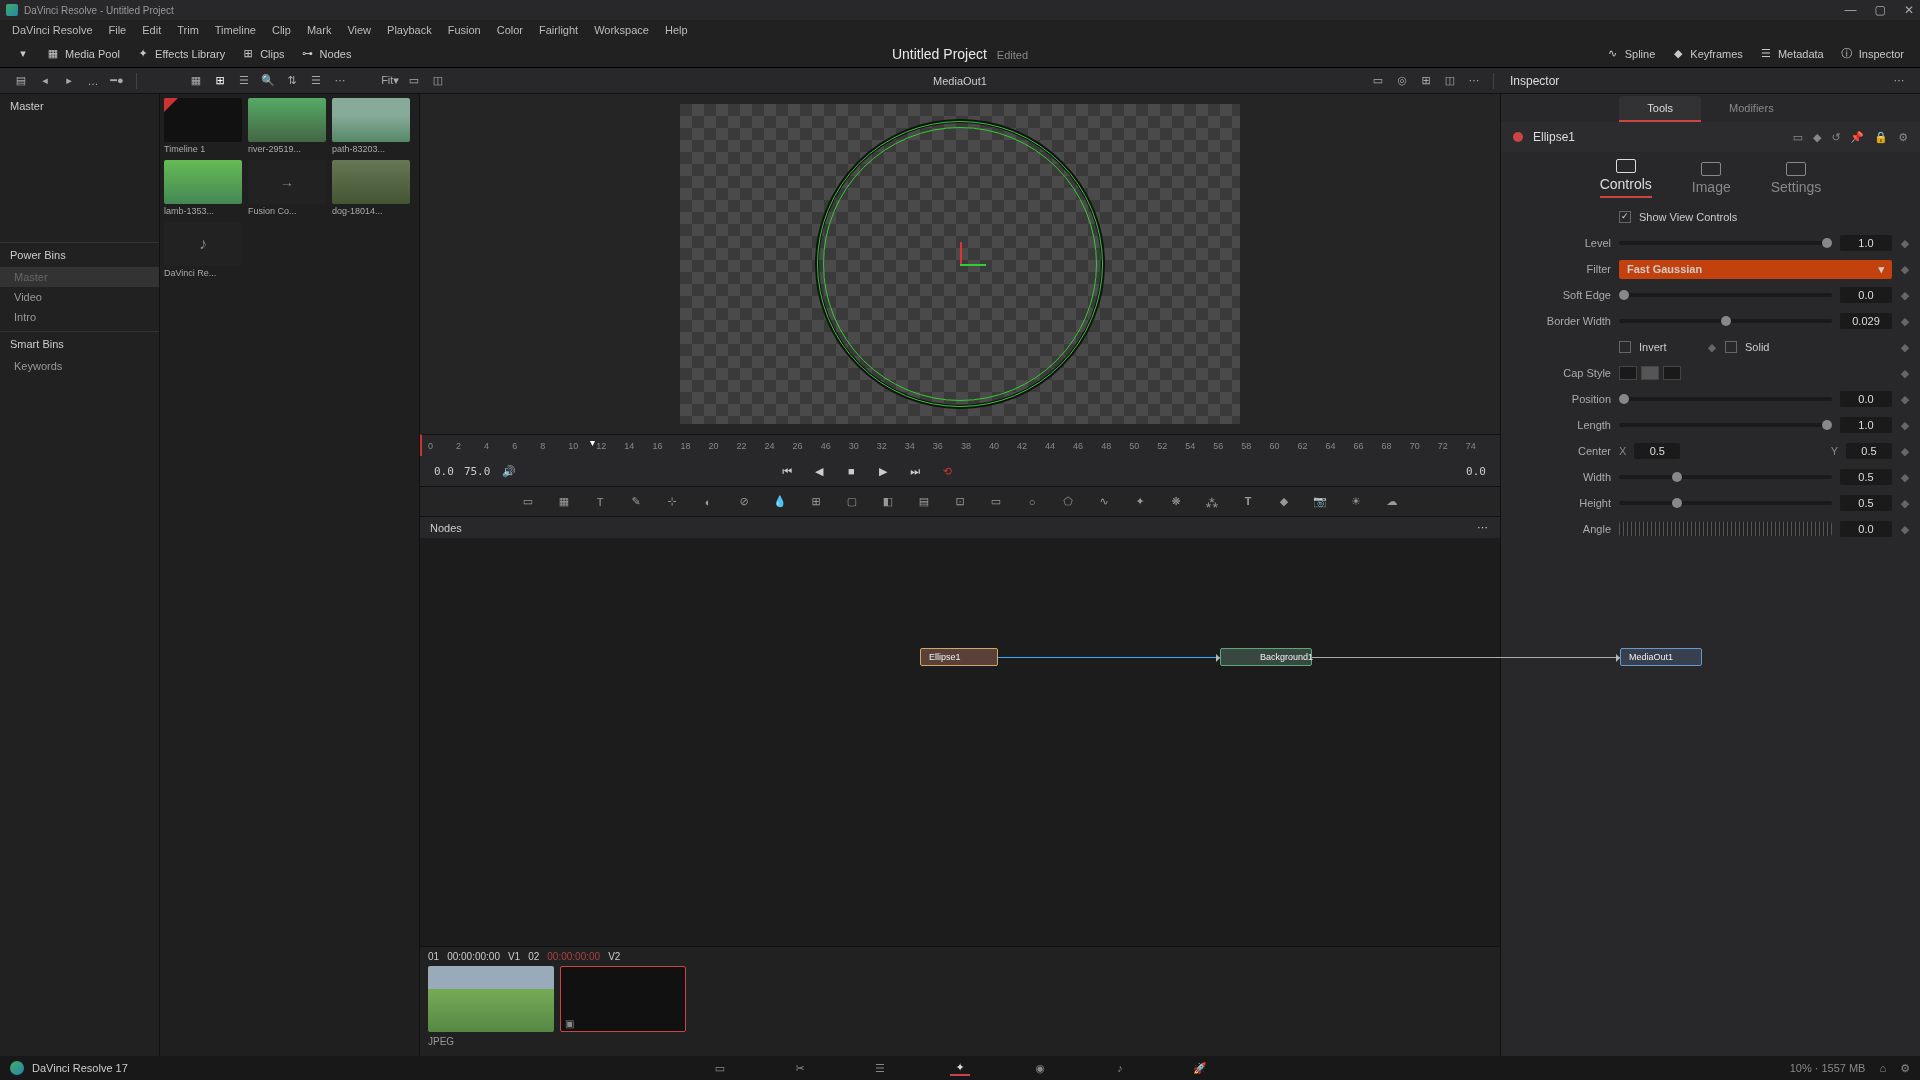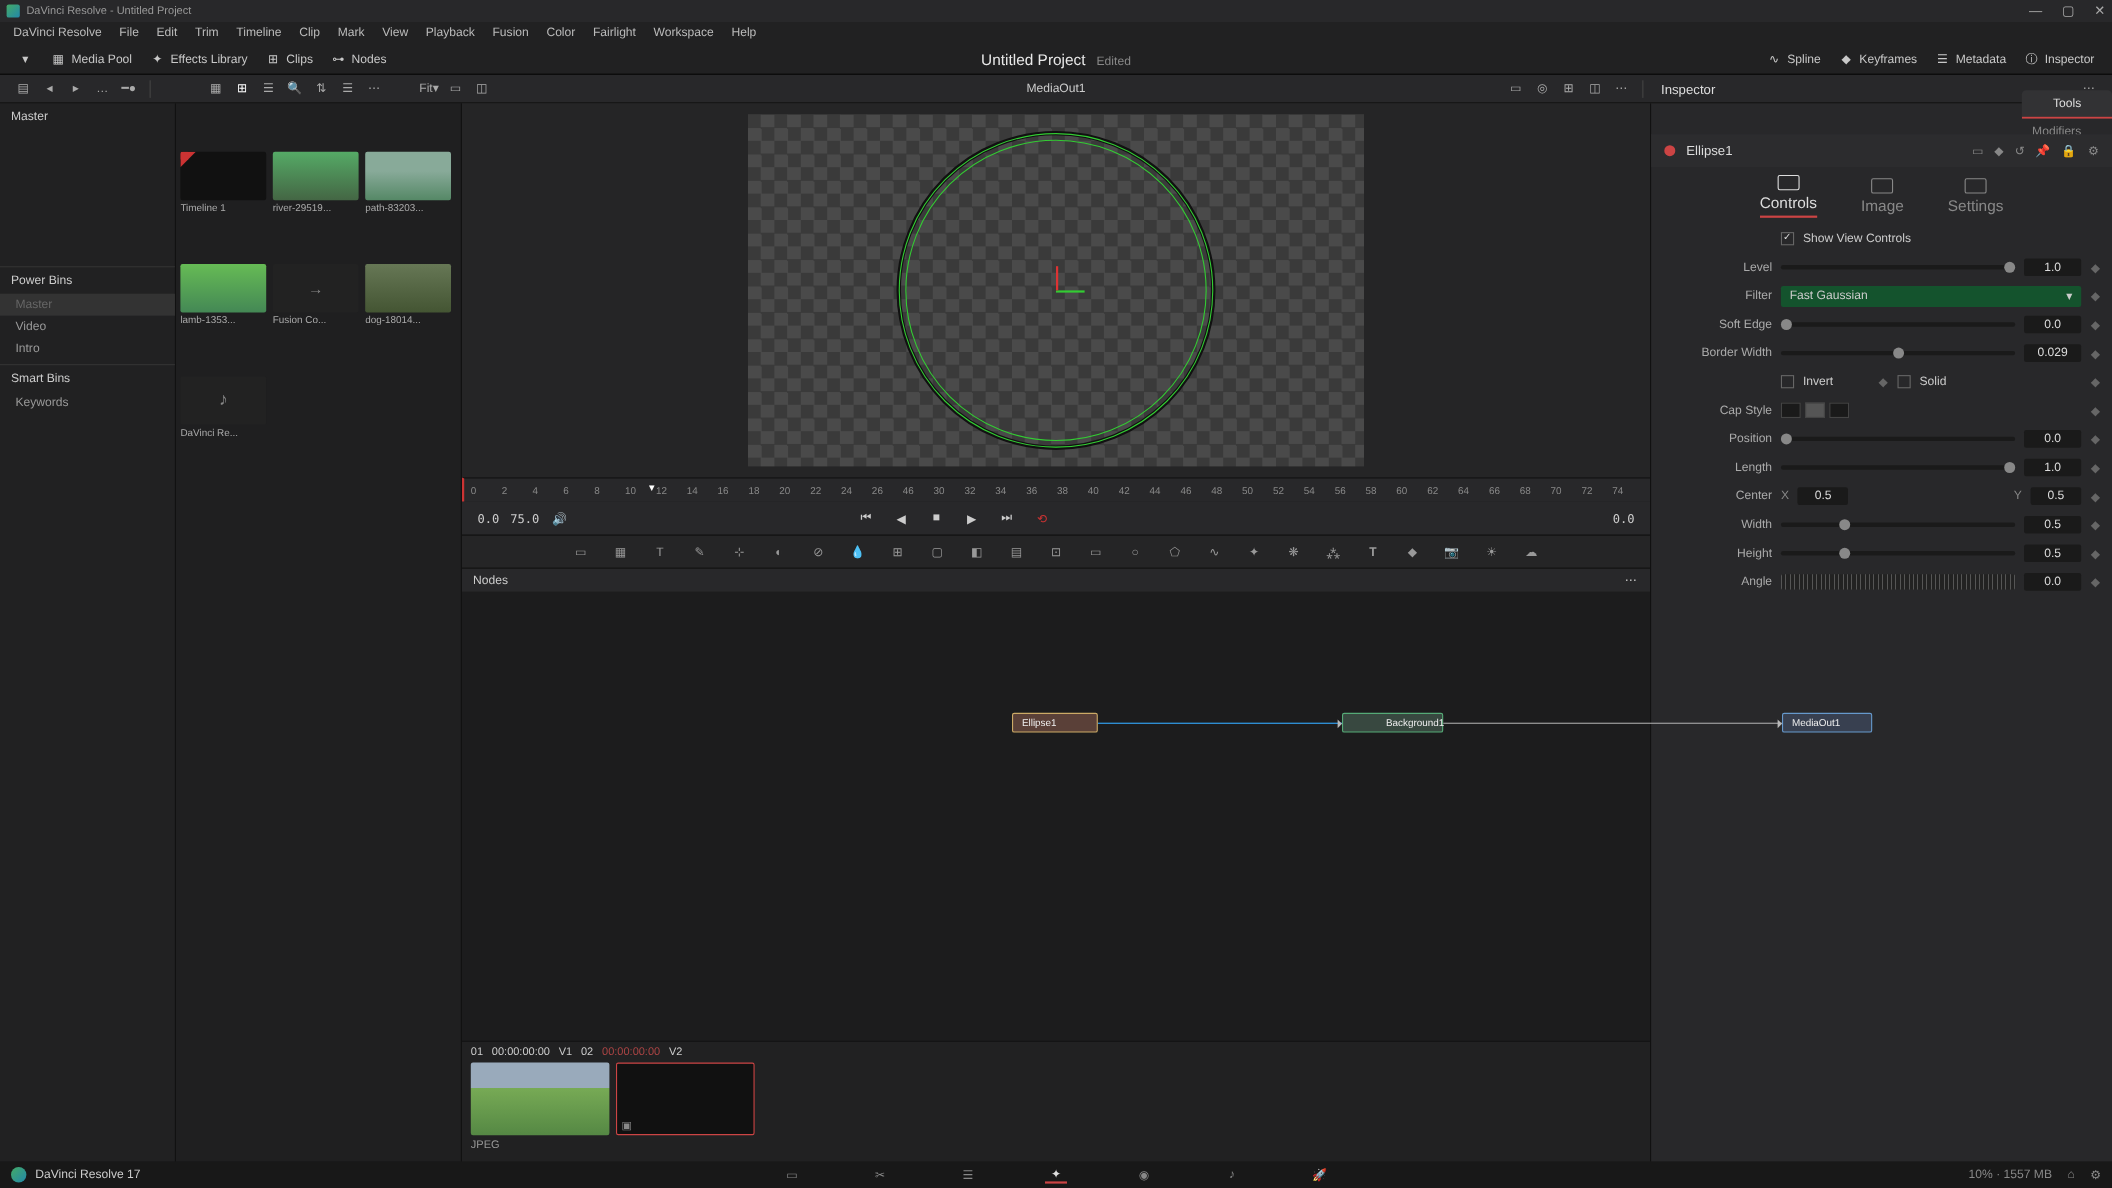--- a/index.html
+++ b/index.html
@@ -34,21 +34,21 @@
 .center-col { flex:1; display:flex; flex-direction:column; background:#212122; }
 .inspector { width:420px; background:#28282a; border-left:1px solid #111; display:flex; flex-direction:column; }
 
 
 .bin-section { padding:6px 10px; color:#ccc; font-size:11px; }
 .bin-item { padding:4px 14px; color:#999; font-size:11px; cursor:pointer; }
 .bin-header { padding:6px 10px; color:#ccc; font-size:11px; border-top:1px solid #333; margin-top:4px; }
 
 
 .thumbs { display:flex; flex-wrap:wrap; gap:6px; }
-.thumb { width:78px;margin-top:40px; }
+.thumb { width:78px; }
 .thumb-img { width:78px; height:44px; background:#333; border-radius:2px; position:relative; overflow:hidden; }
 .thumb-label { font-size:9px; color:#aaa; margin-top:2px; white-space:nowrap; overflow:hidden; text-overflow:ellipsis; }
 .thumb-img.tl { background:#111; }
 .thumb-img.tl::before { content:""; position:absolute; top:0; left:0; border:7px solid transparent; border-top-color:#c33; border-left-color:#c33; }
 .thumb-img.river { background:linear-gradient(#5a6,#464); }
 .thumb-img.path { background:linear-gradient(#8a9 40%,#586); }
 .thumb-img.lamb { background:linear-gradient(#6b5,#485); }
 .thumb-img.fusion { background:#222; }
 .thumb-img.fusion::after { content:"→"; position:absolute; inset:0; display:flex; align-items:center; justify-content:center; color:#888; font-size:14px; }
 .thumb-img.dog { background:linear-gradient(#675,#453); }
@@ -97,21 +97,21 @@
 
 .clip-tray { height:110px; background:#212122; border-top:1px solid #111; padding:4px 8px; }
 .clip-info { font-size:10px; color:#ccc; display:flex; gap:8px; align-items:center; }
 .clip-info .v2tc { color:#a44; }
 .clips-row { display:flex; gap:6px; margin-top:4px; }
 .clip-thumb { width:126px; height:66px; background:#333; border-radius:2px; }
 .clip-thumb.field { background:linear-gradient(#9ab 35%,#7a5 35%,#584); }
 .clip-thumb.sel { border:1px solid #c44; background:#111; position:relative; }
 .clip-thumb.sel::after { content:"▣"; position:absolute; left:4px; bottom:2px; color:#888; font-size:10px; }
 .clip-meta { font-size:10px; color:#999; margin-top:4px; }
-.insp-tabs { height:28px; display:flex; align-items:flex-end; justify-content:center; gap:0;flex-direction:column; }
+.insp-tabs { height:28px; display:flex; align-items:flex-end; justify-content:center; gap:0; }
 .insp-tab { padding:6px 28px; font-size:11px; color:#888; border-bottom:2px solid transparent; cursor:pointer; }
 .insp-tab.active { color:#ddd; border-bottom-color:#c44; background:#323234; border-radius:4px 4px 0 0; }
 .node-title-row { height:30px; display:flex; align-items:center; padding:0 12px; gap:10px; background:#2c2c2e; }
 .node-dot { width:10px; height:10px; border-radius:50%; background:#c44; }
 .node-title { color:#ddd; font-size:12px; }
 .kf-icons { margin-left:auto; display:flex; gap:10px; color:#888; }
 .prop-tabs { height:46px; display:flex; align-items:center; justify-content:center; gap:40px; padding-top:6px; }
 .prop-tab { display:flex; flex-direction:column; align-items:center; gap:3px; color:#888; font-size:14px; cursor:pointer; }
 .prop-tab.active { color:#ddd; }
 .prop-tab .pico { width:20px; height:14px; border:1px solid currentColor; border-radius:2px; }
@@ -119,21 +119,21 @@
 
 .prop-list { padding:6px 10px; }
 .prop-row { display:flex; align-items:center; height:26px; gap:8px; }
 .prop-label { width:100px; text-align:right; color:#aaa; font-size:11px; }
 .prop-slider { flex:1; height:4px; background:#1a1a1a; border-radius:2px; position:relative; }
 .prop-slider .knob { position:absolute; top:-3px; width:10px; height:10px; background:#888; border-radius:50%; }
 .prop-val { width:52px; text-align:center; background:#1a1a1a; color:#ddd; font-size:11px; padding:2px 0; border-radius:2px; }
 .prop-kf { width:10px; color:#666; text-align:center; cursor:pointer; }
 .check { width:12px; height:12px; border:1px solid #666; display:inline-block; }
 .check.on::after { content:"✓"; color:#ddd; font-size:9px; position:relative; top:-3px; left:1px; }
-.select-box { flex:1; background:#14532d; color:#ccc; font-size:11px; padding:3px 8px; border-radius:2px; display:flex; justify-content:space-between; }
+.select-box { flex:1; background:#c2410c; color:#ccc; font-size:11px; padding:3px 8px; border-radius:2px; display:flex; justify-content:space-between;font-weight:bold; }
 .capstyle { display:flex; gap:4px; }
 .capstyle .cap { width:18px; height:14px; background:#1a1a1a; border:1px solid #444; cursor:pointer; }
 .capstyle .cap.active { background:#555; }
 .xy-row .prop-val { width:46px; }
 .angle-wheel { flex:1; height:14px; background:repeating-linear-gradient(90deg,#555 0 1px,#222 1px 4px); border-radius:2px; }
 
 
 .statusbar { position:absolute; bottom:0; left:0; right:0; height:24px; background:#181818; display:flex; align-items:center; padding:0 10px; color:#ccc; font-size:11px; }
 .statusbar .app-ico { width:14px; height:14px; background:linear-gradient(135deg,#4a6,#28a); border-radius:50%; margin-right:8px; }
 .page-nav { position:absolute; left:50%; transform:translateX(-50%); display:flex; gap:60px; }

